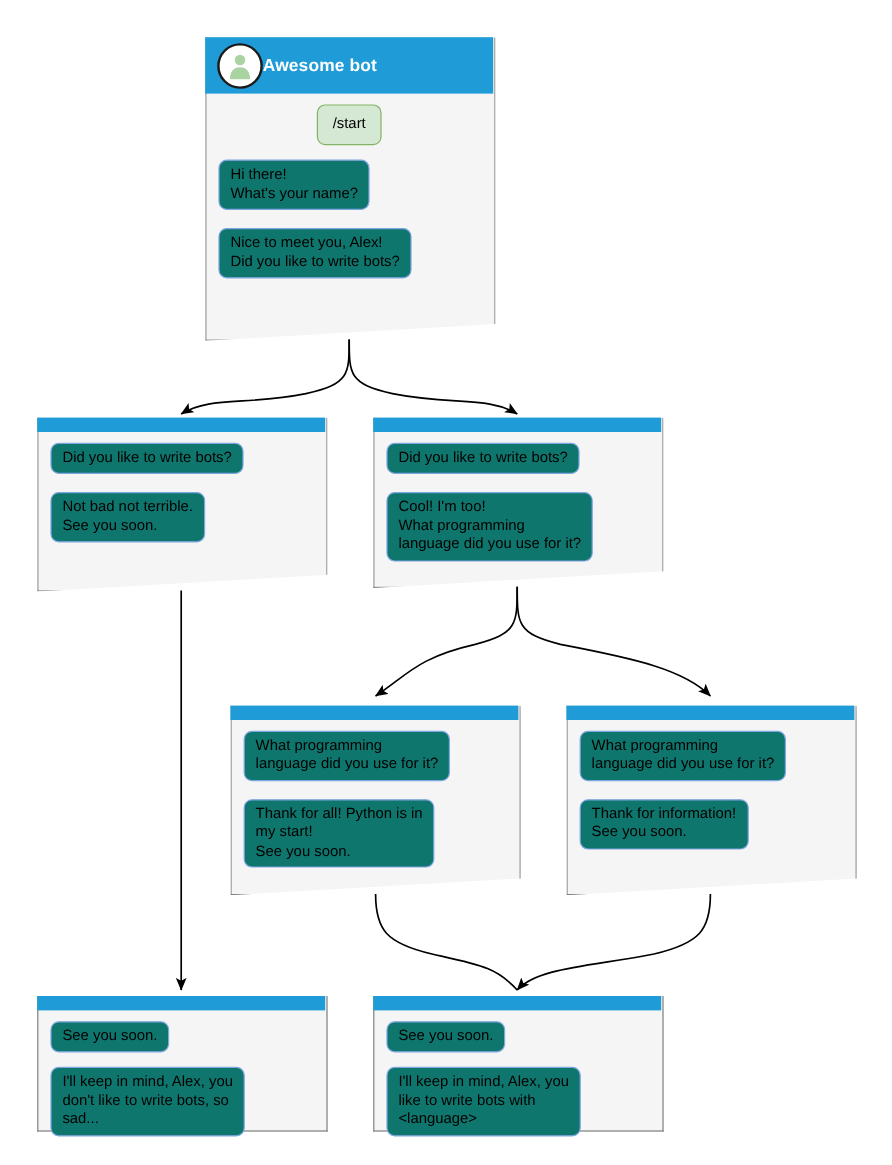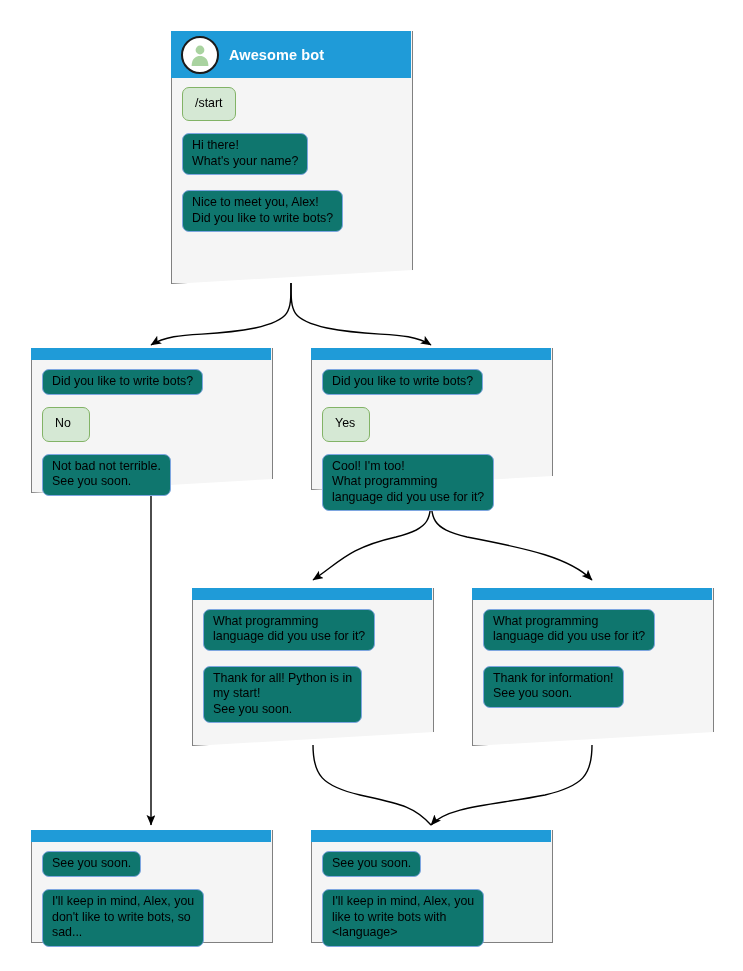--- a/index.html
+++ b/index.html
@@ -37,21 +37,20 @@
     left:0;top:0;
     width:100%;
     background:#1f9bd8;
     box-sizing:border-box;
     z-index:2;
   }
   .card-header.tall{
     height:47px;
     display:flex;align-items:center;
     padding-left:10px;
-    gap:10px;
   }
   .card-header.thin{ height:12px; }
 
   .avatar{
     width:38px;height:38px;border-radius:50%;
     background:#ffffff;
     border:2px solid #1a1a1a;
     display:flex;align-items:center;justify-content:center;
     flex:0 0 auto;
     box-sizing:border-box;
@@ -70,21 +69,21 @@
     left:0;
     width:100%;
     box-sizing:border-box;
     padding:9px 11px 0 11px;
     z-index:1;
   }
 
   
   .msg{display:flex;margin-bottom:9px;}
   .msg.bot{justify-content:flex-start;}
-  .msg.user{justify-content:flex-start;}
+  .msg.user{justify-content:center;}
 
   .bubble{
     font-size:12.4px;
     line-height:15.4px;
     color:#000000;
     box-sizing:border-box;
     white-space:pre-line;
     max-width:83%;
   }
   .bubble.bot{
@@ -158,42 +157,36 @@
   </div>
 
   <div class="card" style="left:31px;top:348px;width:240px;height:144px;">
     <div class="card-skew"></div>
     <div class="card-header thin"></div>
     <div class="card-body" style="top:12px;">
       <div class="msg bot">
         <div class="bubble bot">Did you like to write bots?</div>
       </div>
       <div class="spacer-sm"></div>
-      <div class="msg user">
-        <div class="bubble user">No</div>
-      </div>
       <div class="spacer-sm"></div>
       <div class="msg bot">
         <div class="bubble bot">Not bad not terrible.
 See you soon.</div>
       </div>
     </div>
   </div>
 
   <div class="card" style="left:311px;top:348px;width:240px;height:141px;">
     <div class="card-skew"></div>
     <div class="card-header thin"></div>
     <div class="card-body" style="top:12px;">
       <div class="msg bot">
         <div class="bubble bot">Did you like to write bots?</div>
       </div>
       <div class="spacer-sm"></div>
-      <div class="msg user">
-        <div class="bubble user">Yes</div>
-      </div>
       <div class="spacer-sm"></div>
       <div class="msg bot">
         <div class="bubble bot">Cool! I'm too!
 What programming
 language did you use for it?</div>
       </div>
     </div>
   </div>
 
   <div class="card" style="left:192px;top:588px;width:240px;height:157px;">

